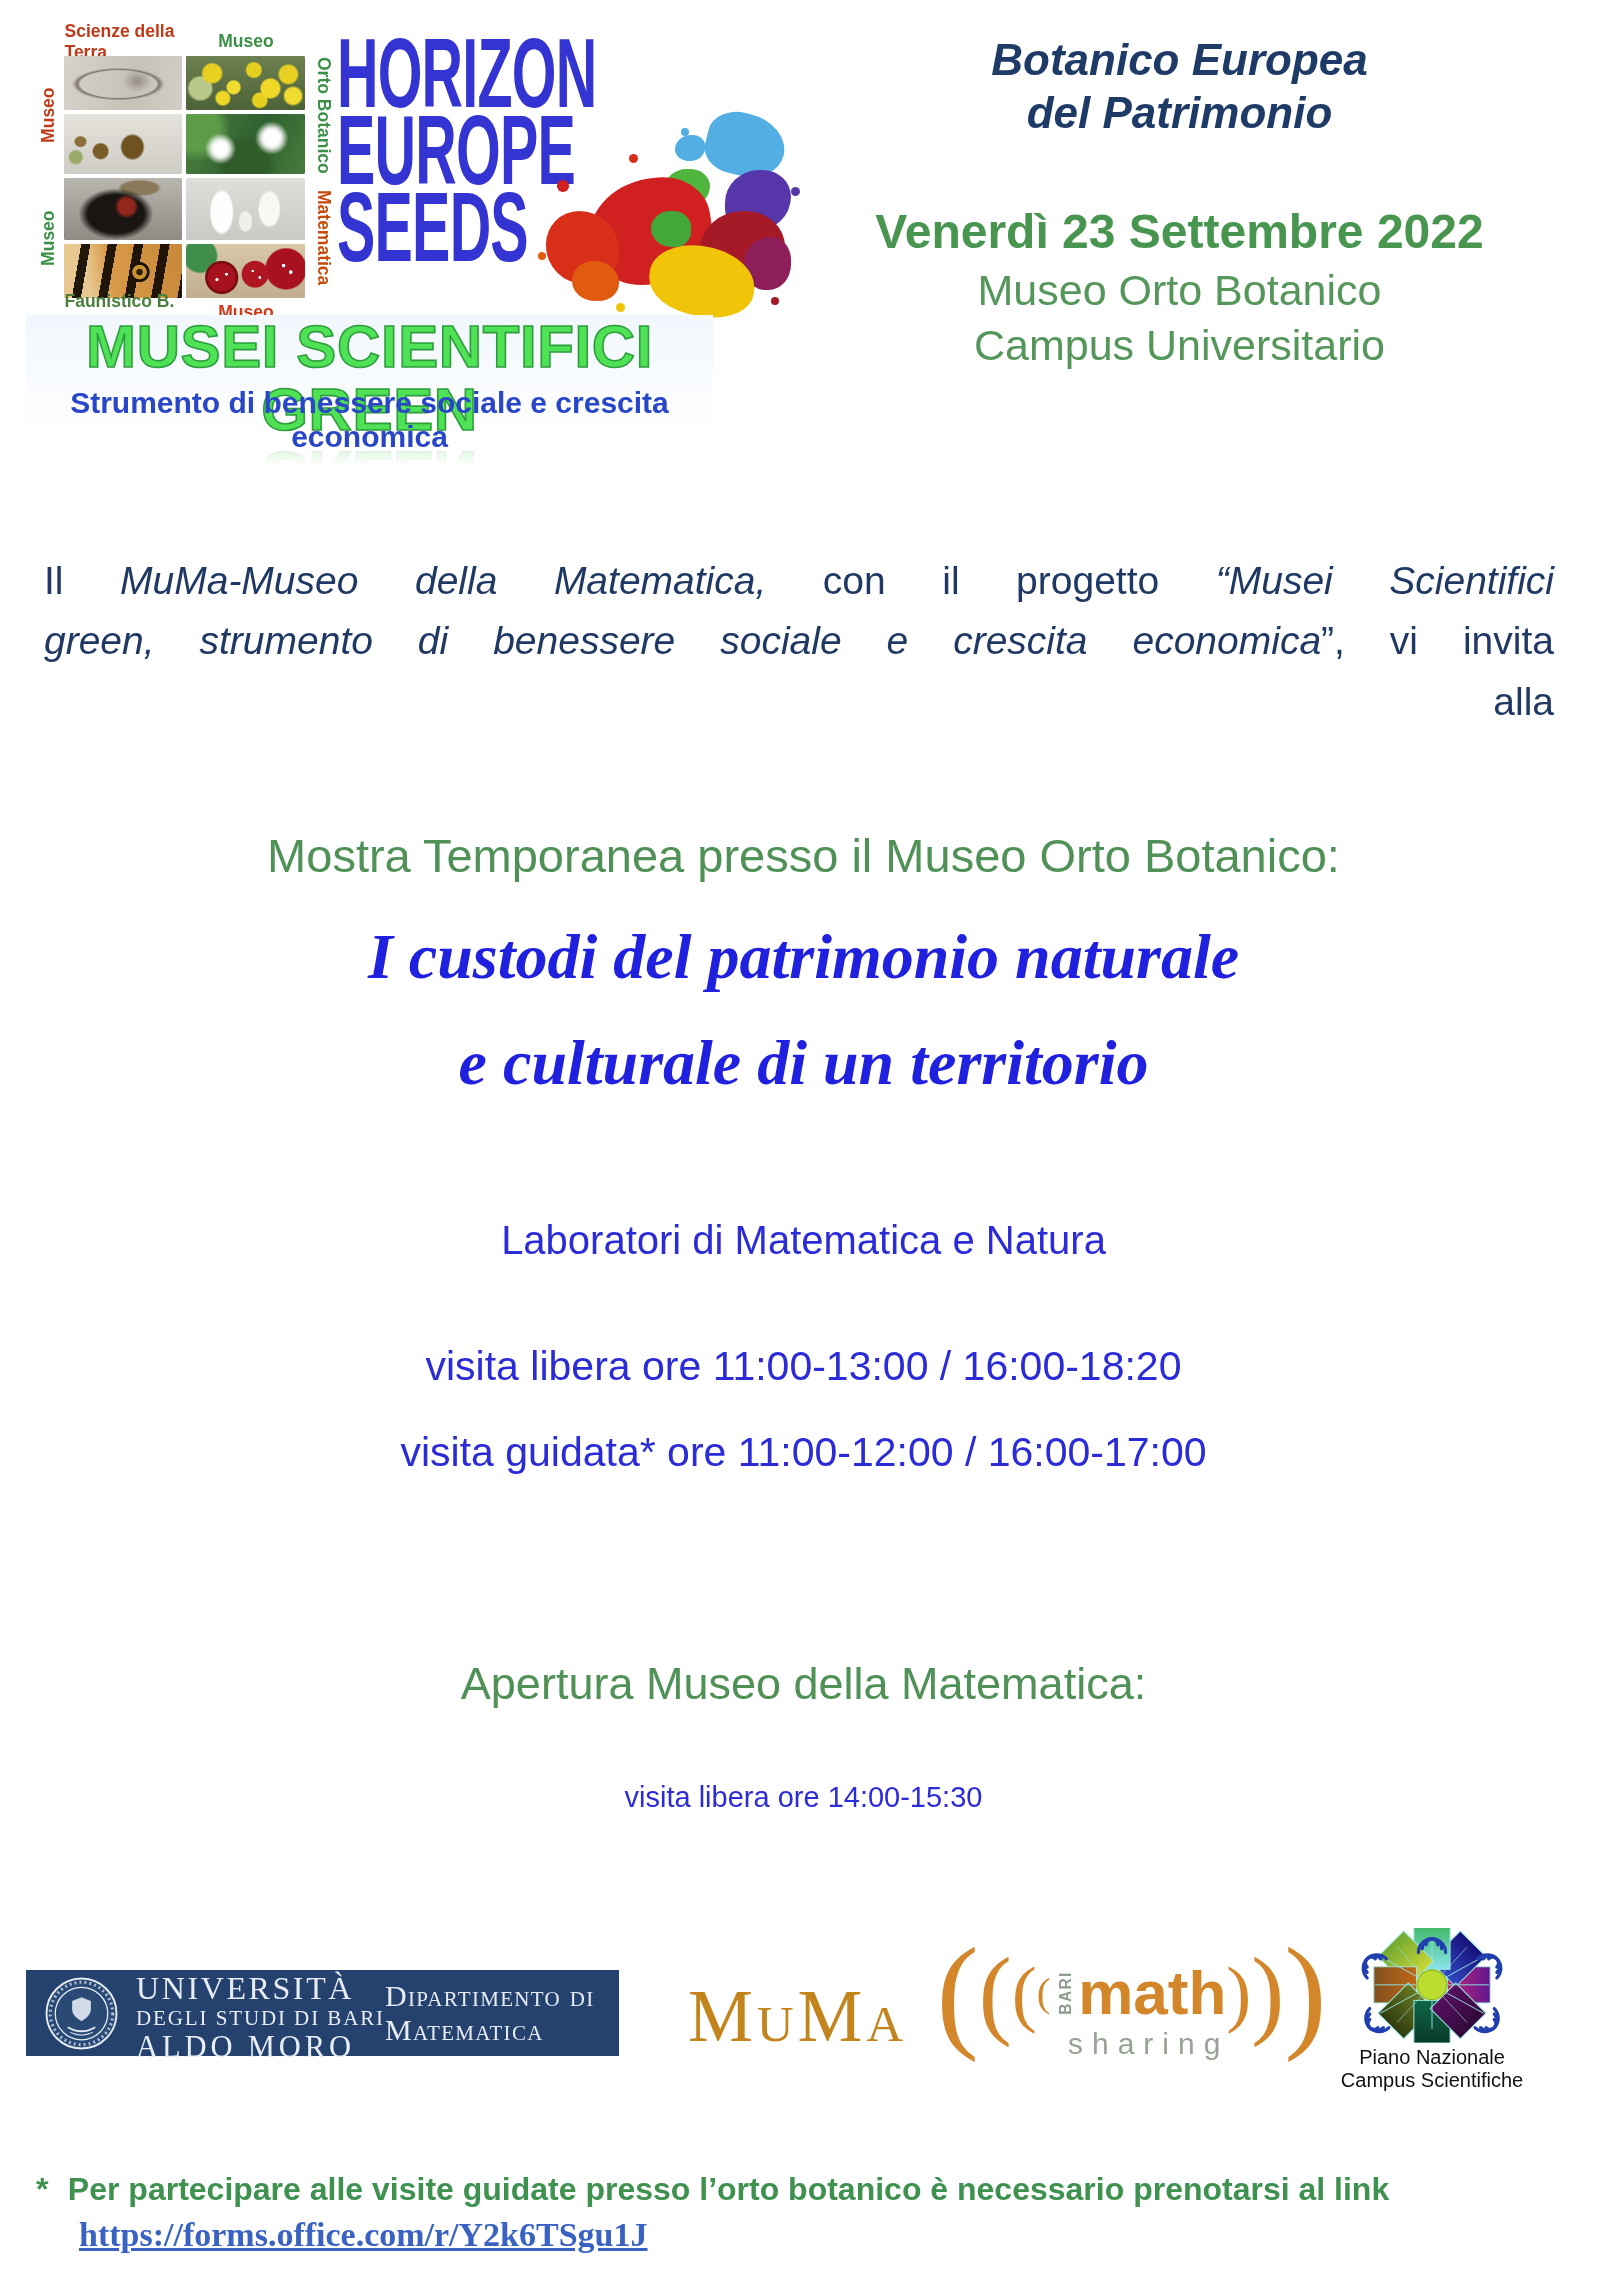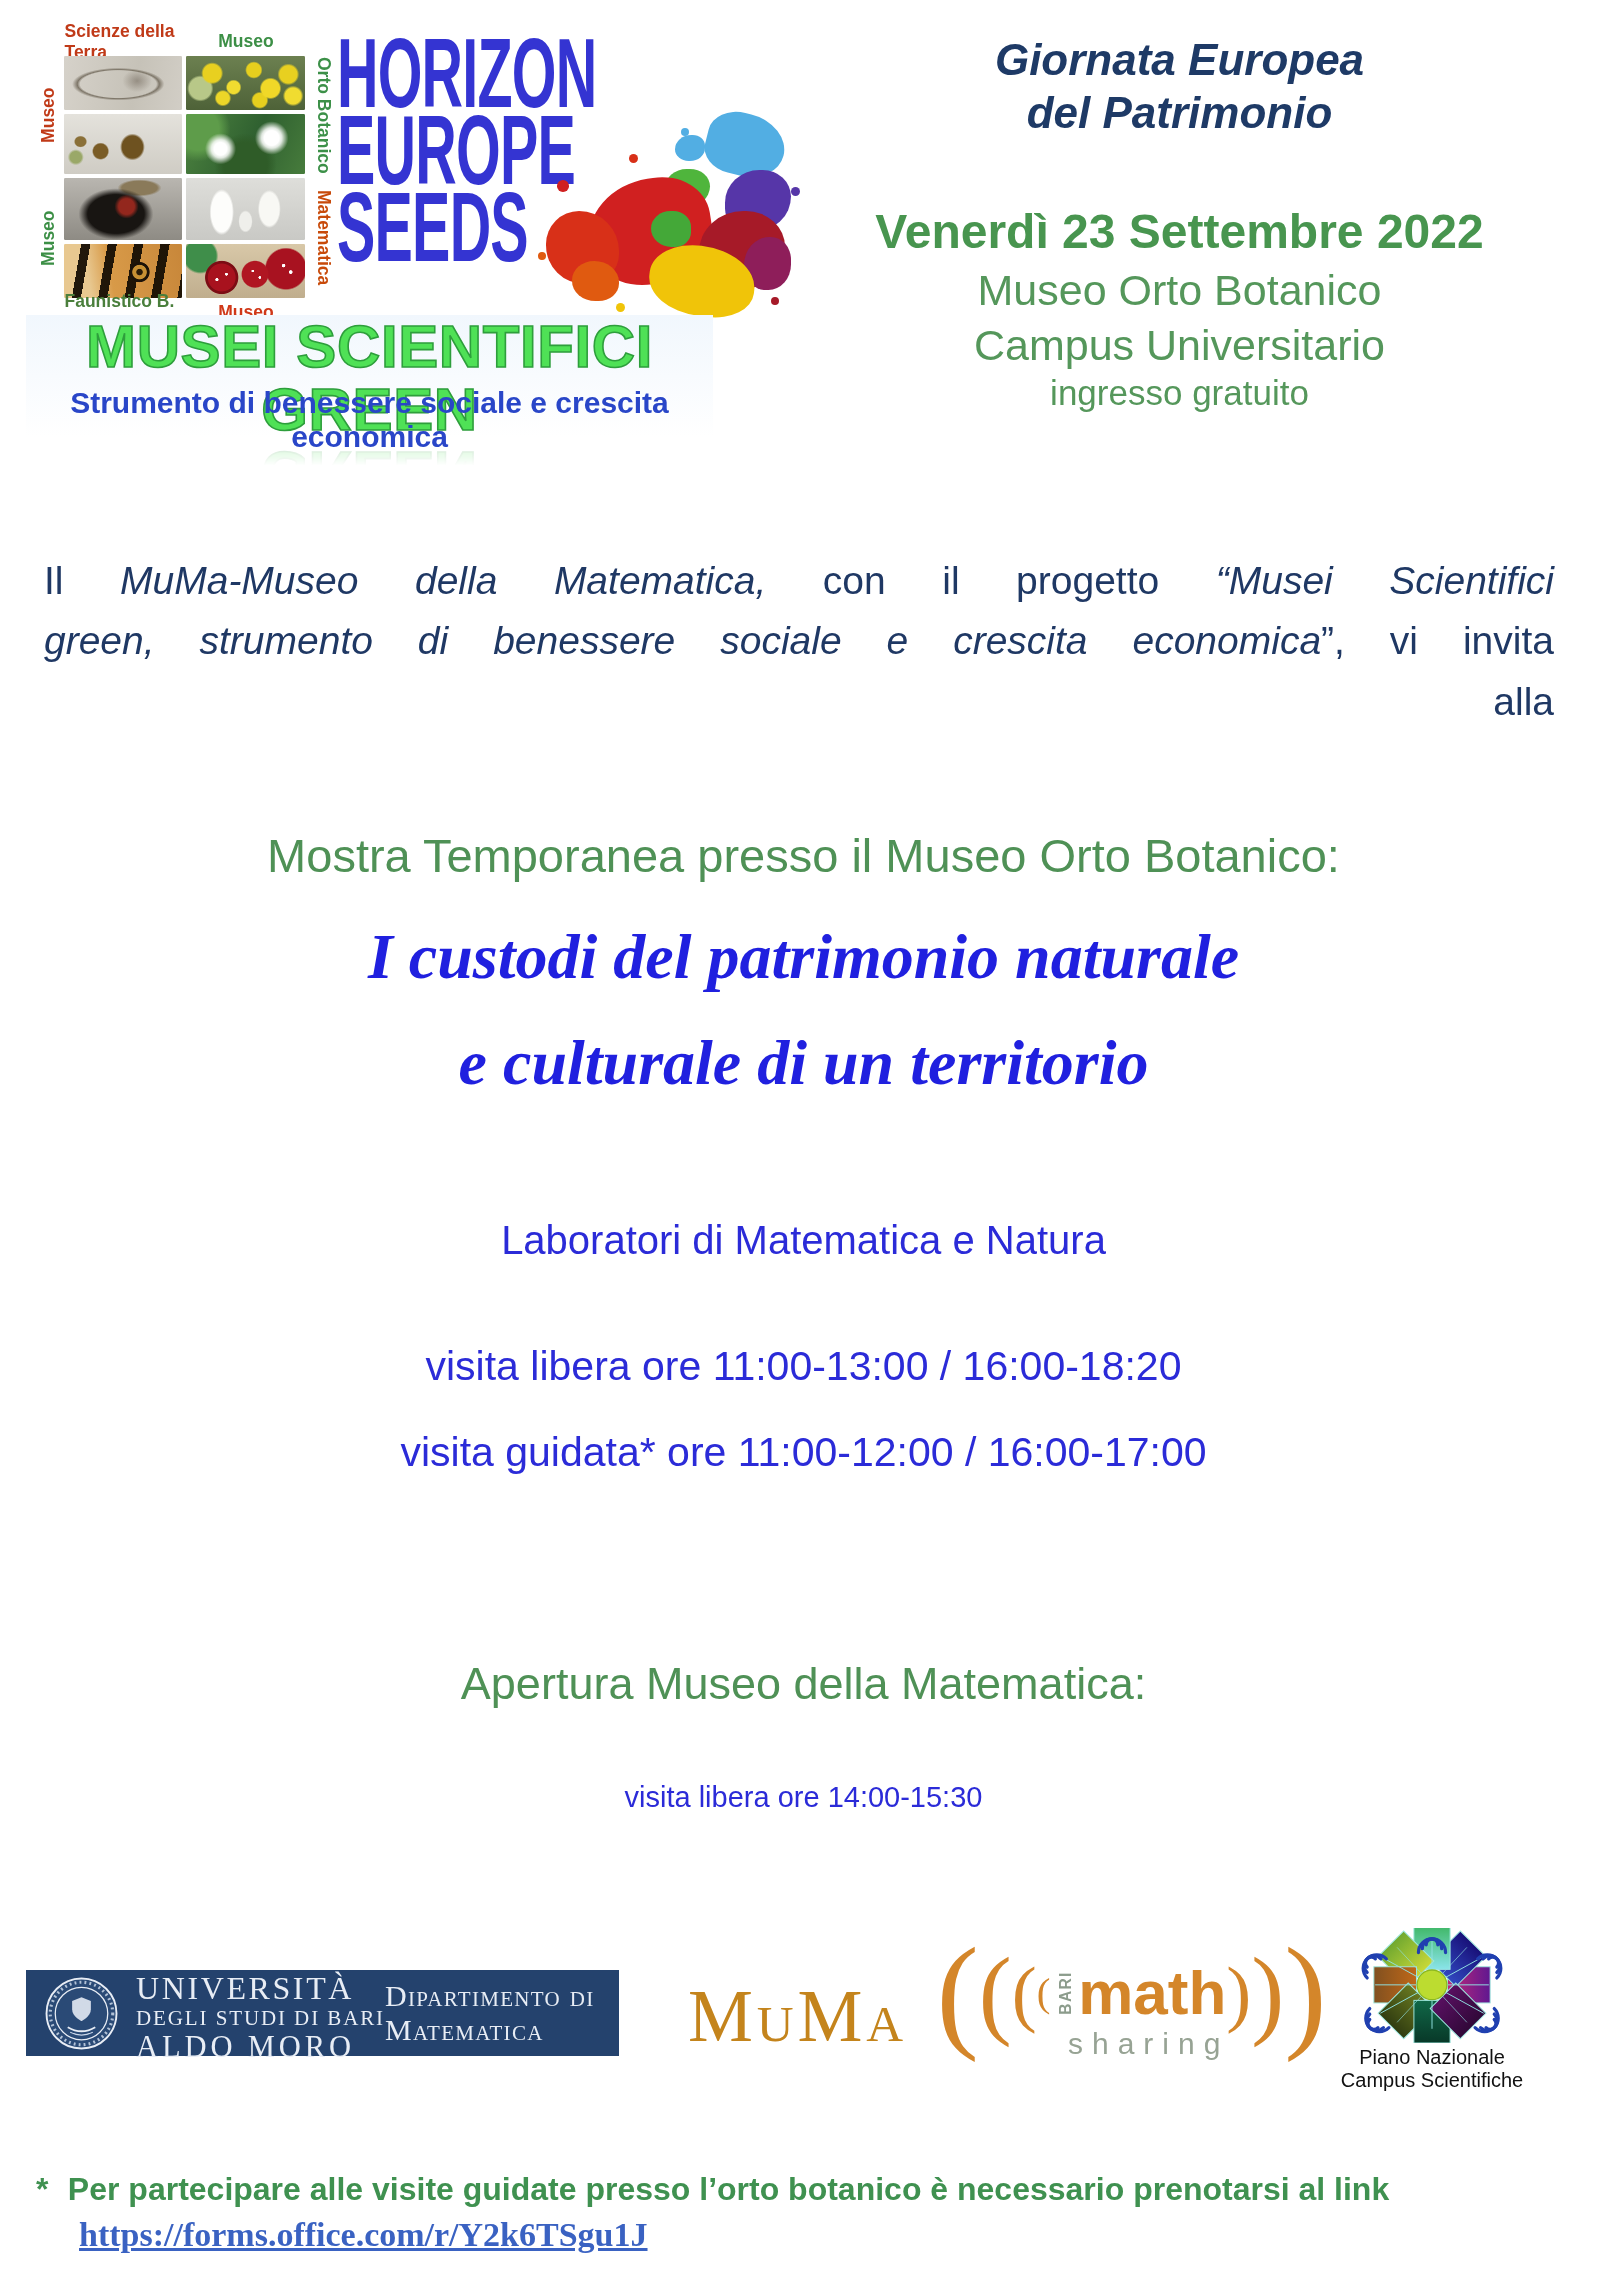--- a/index.html
+++ b/index.html
@@ -245,26 +245,25 @@
 
   <div class="musei">
     <div class="musei-line">MUSEI SCIENTIFICI GREEN</div>
     <div class="musei-reflect">
       <div class="inner">MUSEI SCIENTIFICI GREEN</div>
     </div>
   </div>
   <div class="strumento">Strumento di benessere sociale e crescita economica</div>
 
   <div class="header-right">
-    <div class="hr-title">Giornata Europea</div>
+    <div class="hr-title">Botanico Europea</div>
     <div class="hr-title">del Patrimonio</div>
     <div class="hr-date">Venerdì 23 Settembre 2022</div>
     <div class="hr-venue">Museo Orto Botanico</div>
     <div class="hr-campus">Campus Universitario</div>
-    <div class="hr-free">ingresso gratuito</div>
   </div>
 
   <div class="intro">
     <div class="jline"><span>Il </span><span class="it">MuMa-Museo della Matematica,</span><span> con il progetto </span><span class="it">“Musei Scientifici</span></div>
     <div class="jline"><span class="it">green, strumento di benessere sociale e crescita economica</span><span>”, vi invita</span></div>
     <div class="lline"><span>alla</span></div>
   </div>
 
   <div class="c mostra">Mostra Temporanea presso il Museo Orto Botanico:</div>
   <div class="c custodi1">I custodi del patrimonio naturale</div>

